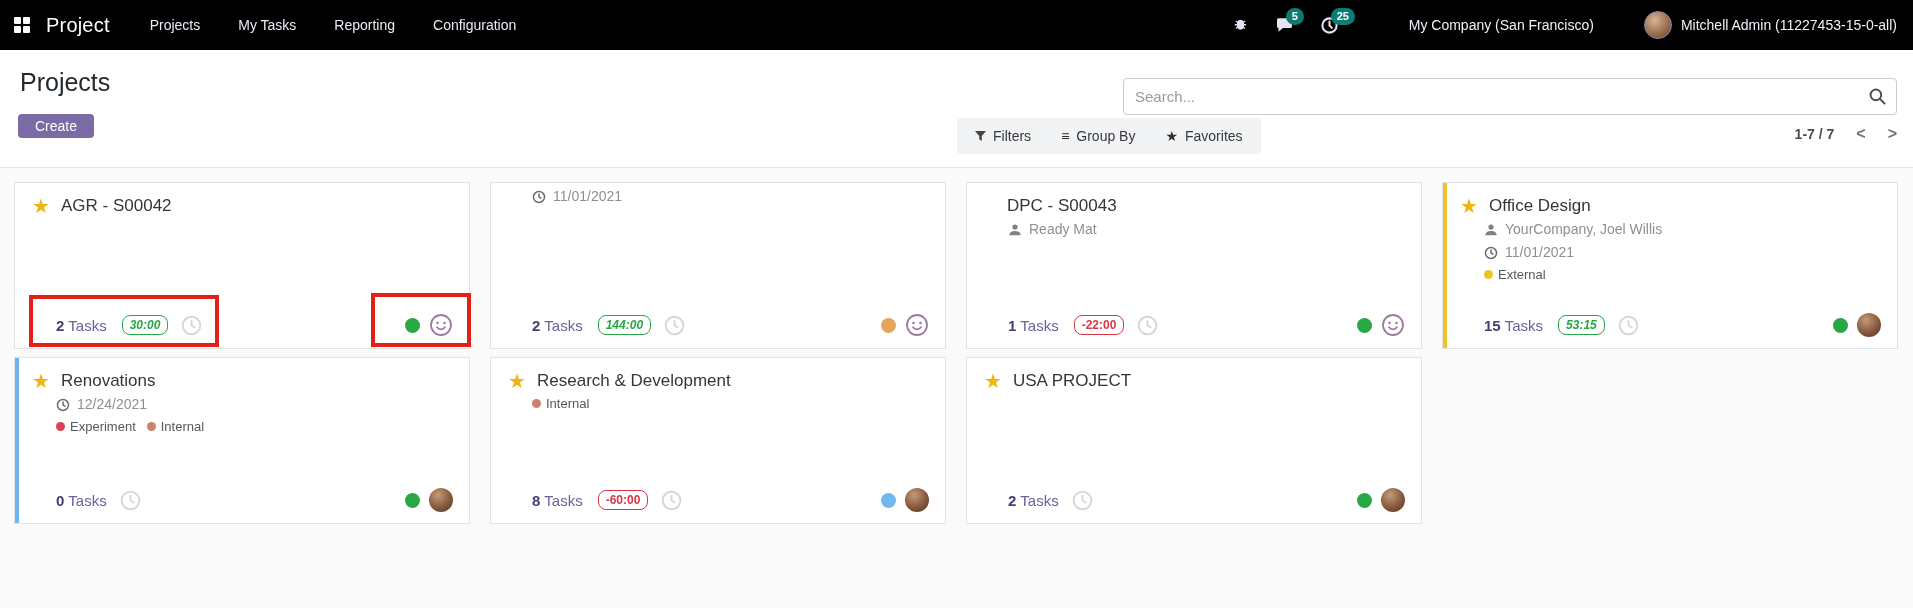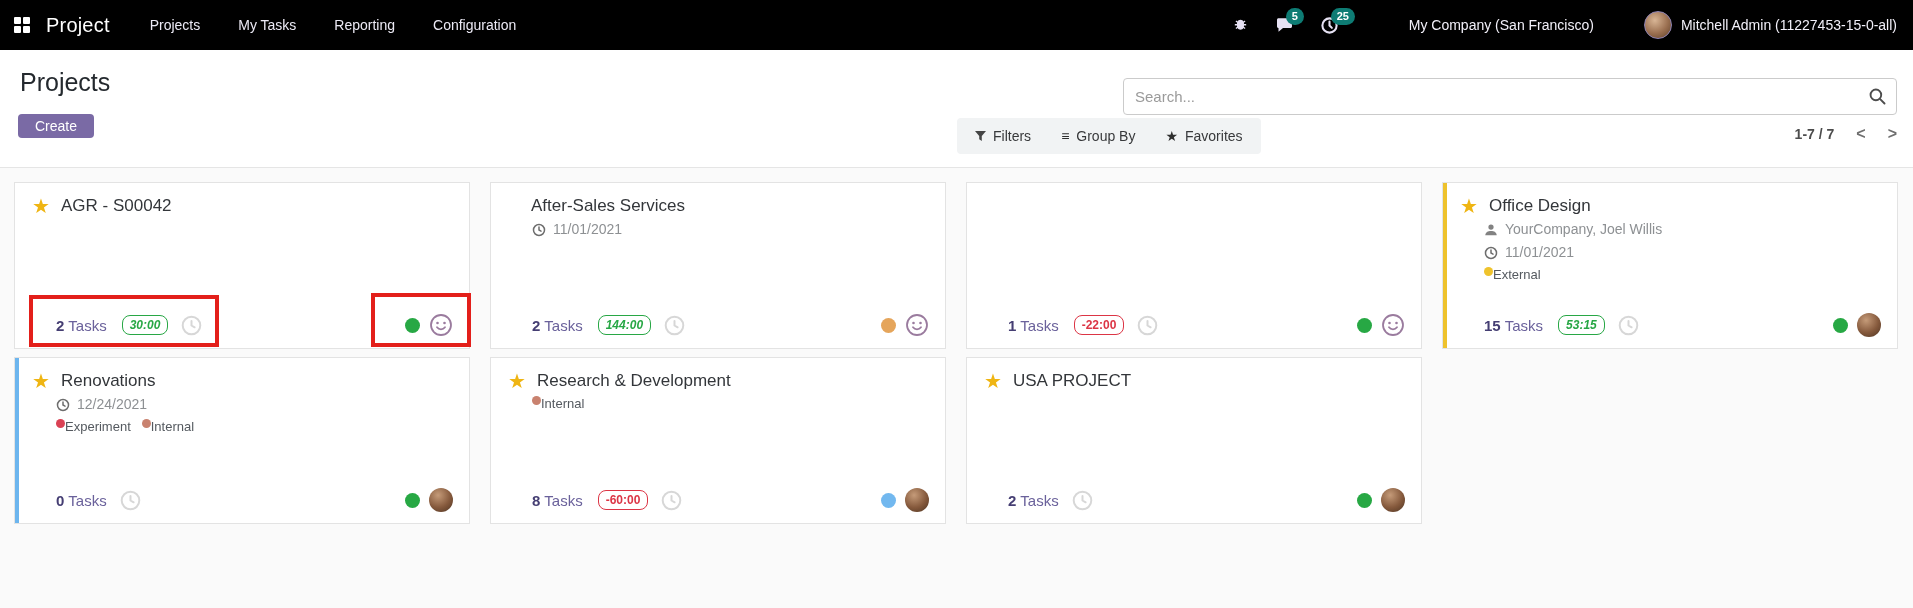--- a/index.html
+++ b/index.html
@@ -52,21 +52,21 @@
   .accent { position:absolute; left:0; top:0; bottom:0; width:4px; }
   .accent-yellow { background:#eec22c; }
   .accent-blue { background:#6cb5ee; }
   .title-row { display:flex; align-items:center; gap:6px; padding:13px 16px 0 17px; }
   .title-row.no-star { padding-left:40px; }
   .star { font-size:20px; color:#efb513; width:23px; cursor:pointer; line-height:1; }
   .card-title { font-size:17px; color:#33363a; }
   .sub-row { display:flex; align-items:center; gap:7px; padding:4px 16px 0 41px;
     font-size:14px; color:#8d9093; line-height:19px; }
   .tag-row { display:flex; align-items:center; gap:11px; padding:5px 16px 0 41px; }
-  .tag { display:flex; font-size:13px; color:#54595f; }
+  .tag { display:flex; align-items:center; gap:5px; font-size:13px; color:#54595f; }
   .tag-dot { width:9px; height:9px; border-radius:50%; }
   .card-footer { position:absolute; left:0; right:0; bottom:11px; display:flex;
     align-items:center; padding:0 16px 0 41px; }
   .task-num { font-size:15px; font-weight:700; color:#453e73; }
   .task-label { font-size:15px; color:#6a619b; margin-left:4px; }
   .hours-badge { margin-left:15px; border:1px solid; border-radius:8px; padding:1px 7px;
     font-size:12px; font-weight:700; line-height:16px; }
   .badge-pos { color:#28a745; border-color:#28a745;font-style:italic; }
   .badge-neg { color:#dc3545; border-color:#dc3545; }
   .clock-big { margin-left:13px; display:flex; cursor:pointer; }
@@ -189,23 +189,20 @@
               <circle cx="8.5" cy="10" r="1.3" fill="#9a7b9e" stroke="none"></circle>
               <circle cx="15.5" cy="10" r="1.3" fill="#9a7b9e" stroke="none"></circle>
               <path d="M8 14.3c1 1.3 2.4 2 4 2s3-.7 4-2" stroke-linecap="round"></path>
             </svg>
         </span>
       </span>
     </div>
   </div>
 
   <div class="card">
-    <div class="title-row no-star">
-      <span class="card-title">After-Sales Services</span>
-    </div>
     <div class="sub-row">
       <svg width="14" height="14" viewBox="0 0 16 16" fill="none" stroke="#6d6d6d" stroke-width="1.7" stroke-linecap="round">
           <circle cx="8" cy="8" r="6.3"></circle>
           <path d="M8 4.6V8l2.3 1.3"></path>
         </svg>
       <span>11/01/2021</span>
     </div>
     <div class="card-footer">
       <span class="task-num">2</span>
       <span class="task-label">Tasks</span>
@@ -224,20 +221,30 @@
               <circle cx="8.5" cy="10" r="1.3" fill="#9a7b9e" stroke="none"></circle>
               <circle cx="15.5" cy="10" r="1.3" fill="#9a7b9e" stroke="none"></circle>
               <path d="M8 14.3c1 1.3 2.4 2 4 2s3-.7 4-2" stroke-linecap="round"></path>
             </svg>
         </span>
       </span>
     </div>
   </div>
 
   <div class="card">
+    <div class="title-row no-star">
+      <span class="card-title">DPC - S00043</span>
+    </div>
+    <div class="sub-row">
+      <svg width="14" height="14" viewBox="0 0 16 16" fill="#828282">
+          <circle cx="8" cy="4.6" r="3"></circle>
+          <path d="M1.5 14c0-3.3 2.9-5 6.5-5s6.5 1.7 6.5 5z"></path>
+        </svg>
+      <span>Ready Mat</span>
+    </div>
     <div class="card-footer">
       <span class="task-num">1</span>
       <span class="task-label">Tasks</span>
       <span class="hours-badge badge-neg">-22:00</span>
       <span class="clock-big">
         <svg width="21" height="21" viewBox="0 0 16 16" fill="none" stroke="#d7d7d7" stroke-width="1.5" stroke-linecap="round">
             <circle cx="8" cy="8" r="6.7"></circle>
             <path d="M8 4.6V8l2.4 1.4"></path>
           </svg>
       </span>

